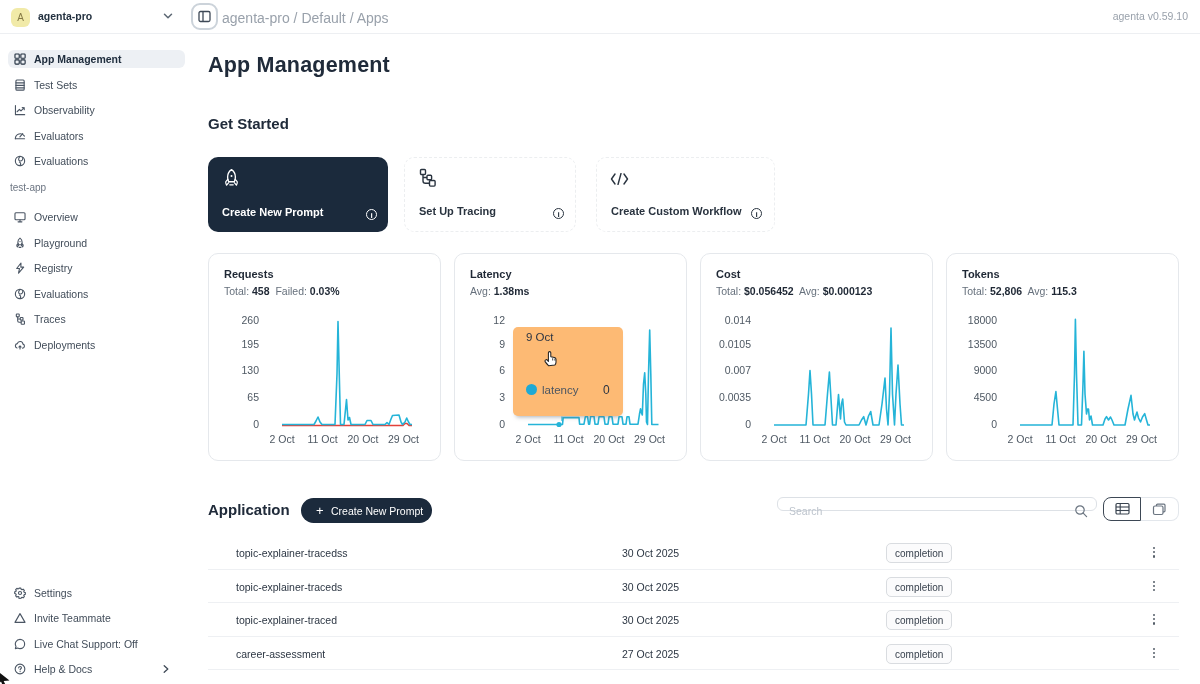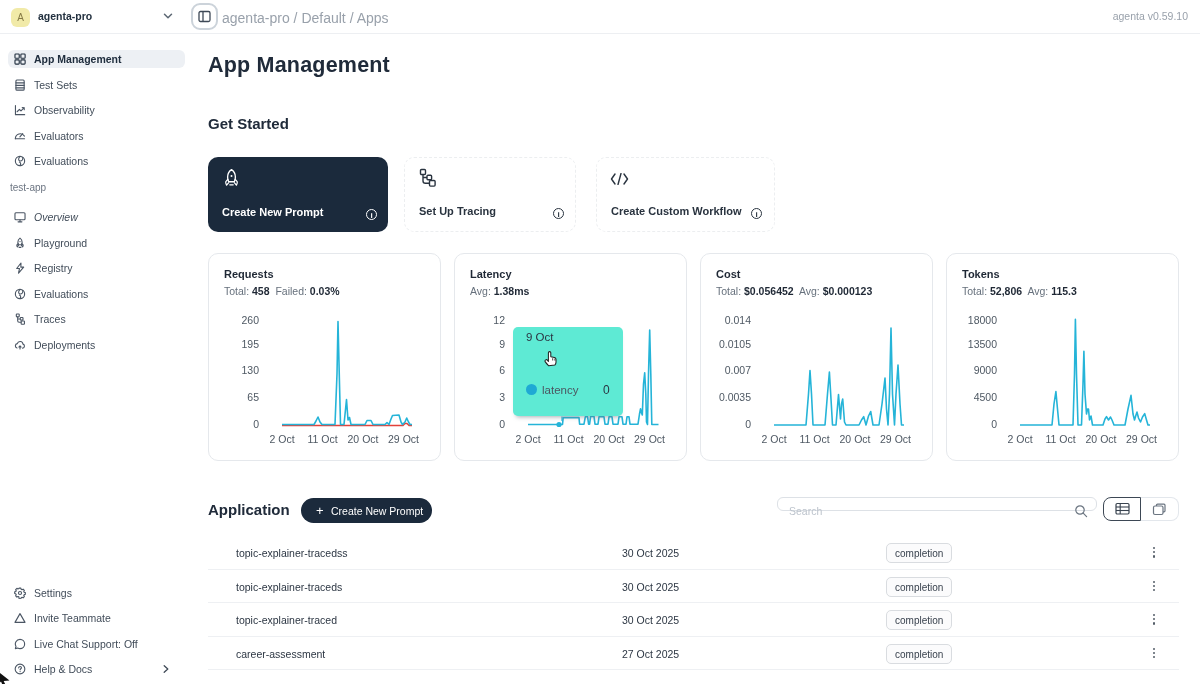--- a/index.html
+++ b/index.html
@@ -71,21 +71,21 @@
   .trow { position:relative; height:33.5px; border-bottom:1px solid #eef0f3; }
   .trow .name { position:absolute; left:13px; top:11px; font-size:10.5px; color:#2c3643;padding-left:15px; }
   .trow .date { position:absolute; left:414px; top:11px; font-size:10.5px; color:#2c3643; }
   .chip { position:absolute; left:678px; top:7px; height:20px; padding:0 8px;
     border:1px solid #d9dce0; border-radius:5px; background:#fbfbfc;
     font-size:10px; color:#39424e; line-height:19px; }
   .dots { position:absolute; left:945px; top:9px; }
   .dots i { display:block; width:2.2px; height:2.2px; border-radius:50%; background:#555e68; margin:2px 0; }
 
   #ltt { position:absolute; left:513px; top:327px; width:110px; height:89px;
-    background:#5eead4; border-radius:5px; box-shadow:0 4px 4px -3px rgba(100,110,120,0.55); }
+    background:#fdba74; border-radius:5px; box-shadow:0 4px 4px -3px rgba(100,110,120,0.55); }
   #ltt .d9 { position:absolute; left:13px; top:4px; font-size:11.5px; color:#2b3442; }
   #ltt .dot { position:absolute; left:13px; top:57px; width:11px; height:11px; border-radius:50%; background:#1fa9d4; }
   #ltt .lg { position:absolute; left:29px; top:57px; font-size:11.5px; color:#4c5661; }
   #ltt .v0 { position:absolute; left:90px; top:56px; font-size:12px; color:#2b3442; }
 </style>
 </head>
 <body>
 <div id="app">
 
   <div id="topbar">
@@ -139,21 +139,21 @@
         </svg>
         <span class="lbl">Evaluators</span>
       </div>
     <div class="mitem" style="top:117px;">
         <svg width="12" height="12" viewBox="0 0 12.4 12.4" fill="none" stroke="#4b5664" stroke-width="1.15" stroke-linecap="round" stroke-linejoin="round">
           <circle cx="6.2" cy="6.2" r="4.8"></circle>
           <path d="M6.2 1.4c-1.9 2.1-1.9 4.6 0 4.8s3.8-1.7 2.5-3.6M6.2 11c1.1-1.4.9-3.2-.6-3.7"></path>
         </svg>
         <span class="lbl">Evaluations</span>
       </div>
-    <div class="mitem" style="top:173px;font-style:italic;">
+    <div class="mitem" style="top:173px;">
         <svg width="12" height="12" viewBox="0 0 12.4 12.4" fill="none" stroke="#4b5664" stroke-width="1.15" stroke-linecap="round" stroke-linejoin="round">
           <rect x="1" y="1.8" width="10.4" height="7.2" rx="1"></rect>
           <path d="M4.2 11.2h4M6.2 9v2.2"></path>
         </svg>
         <span class="lbl">Overview</span>
       </div>
     <div class="mitem" style="top:198.5px;">
         <svg width="12" height="12" viewBox="0 0 12.4 12.4" fill="none" stroke="#4b5664" stroke-width="1.15" stroke-linecap="round" stroke-linejoin="round">
           <path d="M6.2 1.2c1.4 1 2.2 2.5 2.2 4.1 0 1-.2 1.9-.6 2.7H4.6c-.4-.8-.6-1.7-.6-2.7 0-1.6.8-3.1 2.2-4.1z"></path>
           <circle cx="6.2" cy="4.7" r="0.65" fill="#4b5664" stroke="none"></circle>

